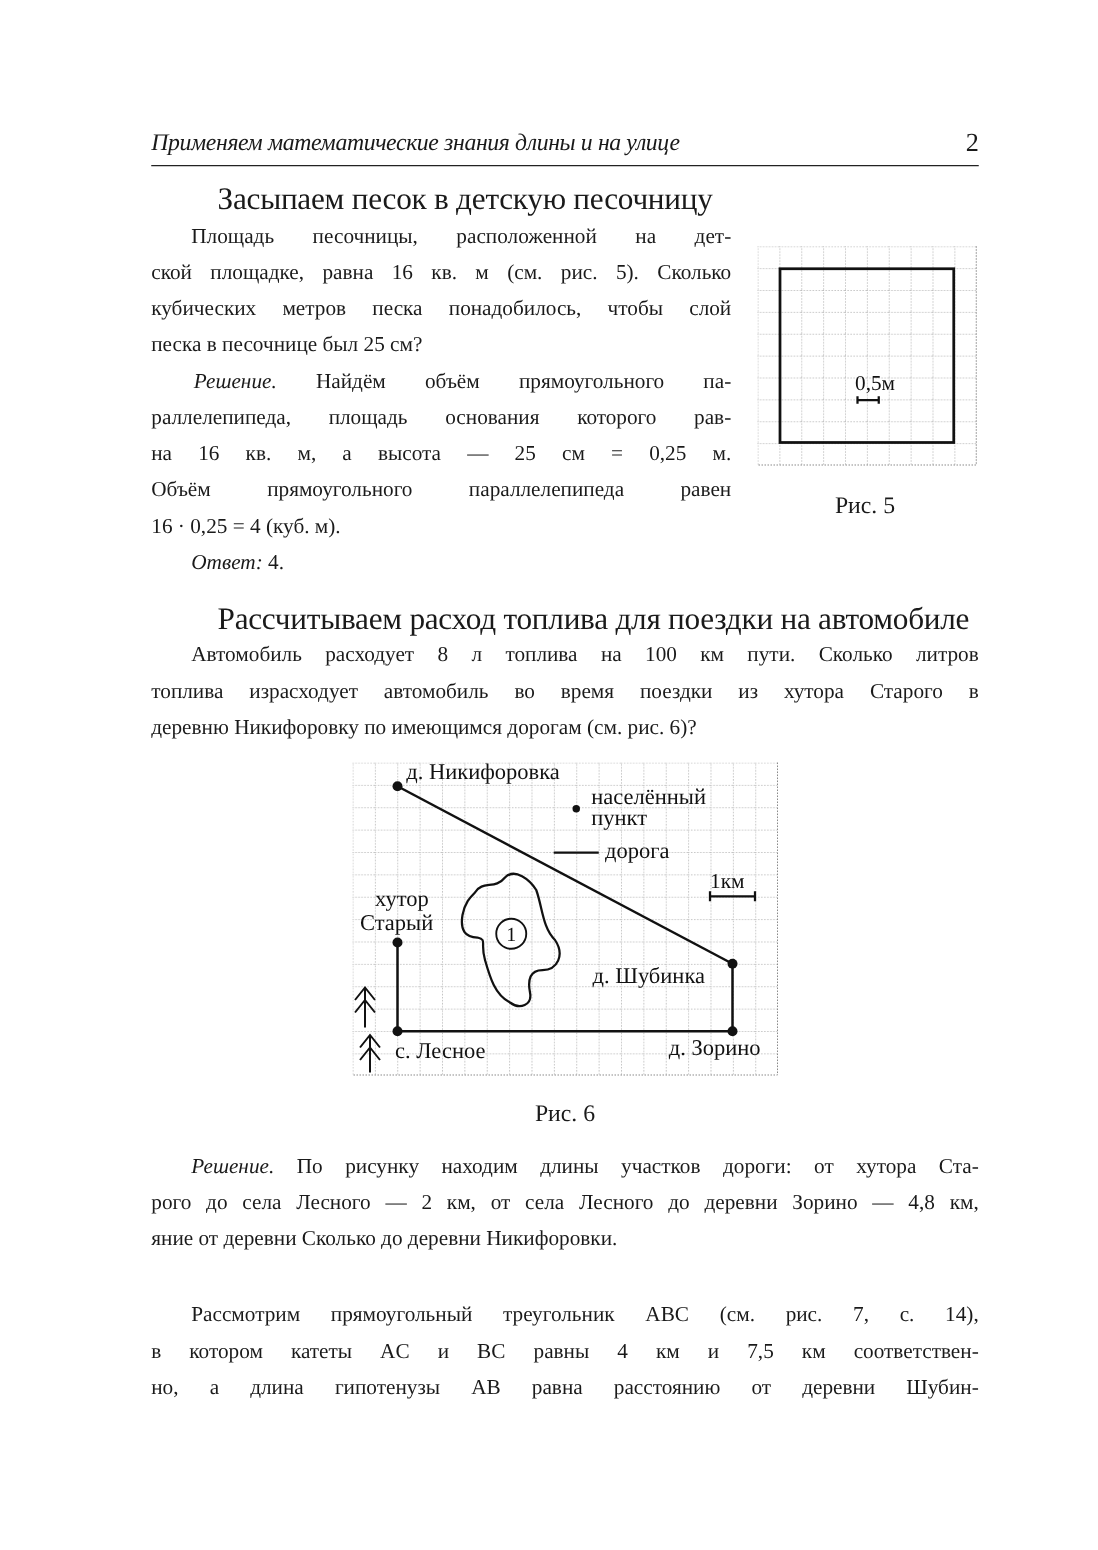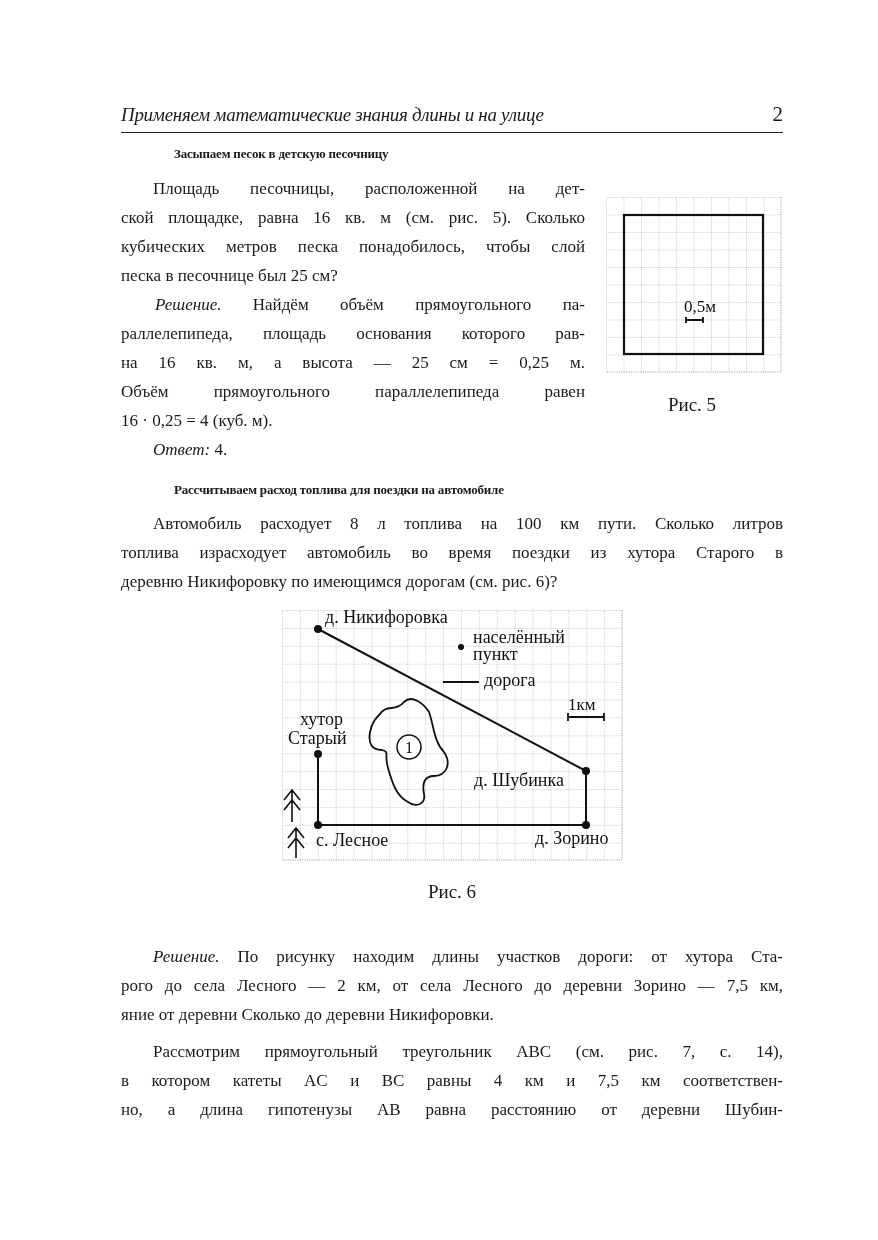--- a/index.html
+++ b/index.html
@@ -2,21 +2,21 @@
 <html><head>
 <meta charset="utf-8">
 <style>
   html, body { margin: 0; padding: 0; background: #ffffff; }
   body { width: 878px; height: 1240px; position: relative; overflow: hidden;
          font-family: "Liberation Serif", "DejaVu Serif", serif; color: #1a1a1a; }
   .abs { position: absolute; }
   .running-head { left: 121px; top: 102px; width: 662px; height: 30px; border-bottom: 1.5px solid #222; }
   .running-title { position: absolute; left: 0; top: 2px; font-style: italic; font-size: 19px; letter-spacing: -0.3px; }
   .page-num { position: absolute; right: 0; top: 0; font-size: 21px; }
-  .h-section { font-weight: bold; font-size: 13px; letter-spacing: -0.2px; }
+  .h-section { font-weight: normal; font-size: 25px; letter-spacing: -0.2px; }
   .para { font-size: 17px; line-height: 29px; text-align: justify; }
   .line { display: block; white-space: nowrap; text-align: justify; text-align-last: justify; }
   .line.last { text-align-last: left; }
   .it { font-style: italic; }
   .caption { font-size: 19px; text-align: center; }
   svg text { font-family: "Liberation Serif", "DejaVu Serif", serif; fill: #111; }
 </style>
 </head>
 <body>
 
@@ -110,22 +110,22 @@
   <text x="292" y="106" font-size="17">1км</text>
   <text x="24" y="121" font-size="18">хутор</text>
   <text x="12" y="140" font-size="18">Старый</text>
   <text x="198" y="182" font-size="18">д. Шубинка</text>
   <text x="40" y="242" font-size="18">с. Лесное</text>
   <text x="259" y="240" font-size="18">д. Зорино</text>
 </svg>
 <div class="abs caption" style="left:400px; top:881px; width:104px;">Рис. 6</div>
 
 <div class="abs para" style="left:121px; top:918px; width:662px;">
-  <span class="line" style="padding-left:32px;margin-top:24px;"><span class="it">Решение.</span><span> По рисунку находим длины участков дороги: от хутора Ста-</span></span>
-  <span class="line">рого до села Лесного — 2 км, от села Лесного до деревни Зорино — 7,5 км,</span>
+  <span class="line" style="padding-left:32px;"><span class="it">Решение.</span><span> По рисунку находим длины участков дороги: от хутора Ста-</span></span>
+  <span class="line">рого до села Лесного — 2 км, от села Лесного до деревни Зорино — 4,8 км,</span>
   <span class="line last">яние от деревни Сколько до деревни Никифоровки.</span>
 </div>
 
 <div class="abs para" style="left:121px; top:1037px; width:662px;">
   <span class="line" style="padding-left:32px;">Рассмотрим прямоугольный треугольник ABC (см. рис. 7, с. 14),</span>
   <span class="line">в котором катеты AC и BC равны 4 км и 7,5 км соответствен-</span>
   <span class="line">но, а длина гипотенузы AB равна расстоянию от деревни Шубин-</span>
 </div>
 
 </body></html>

